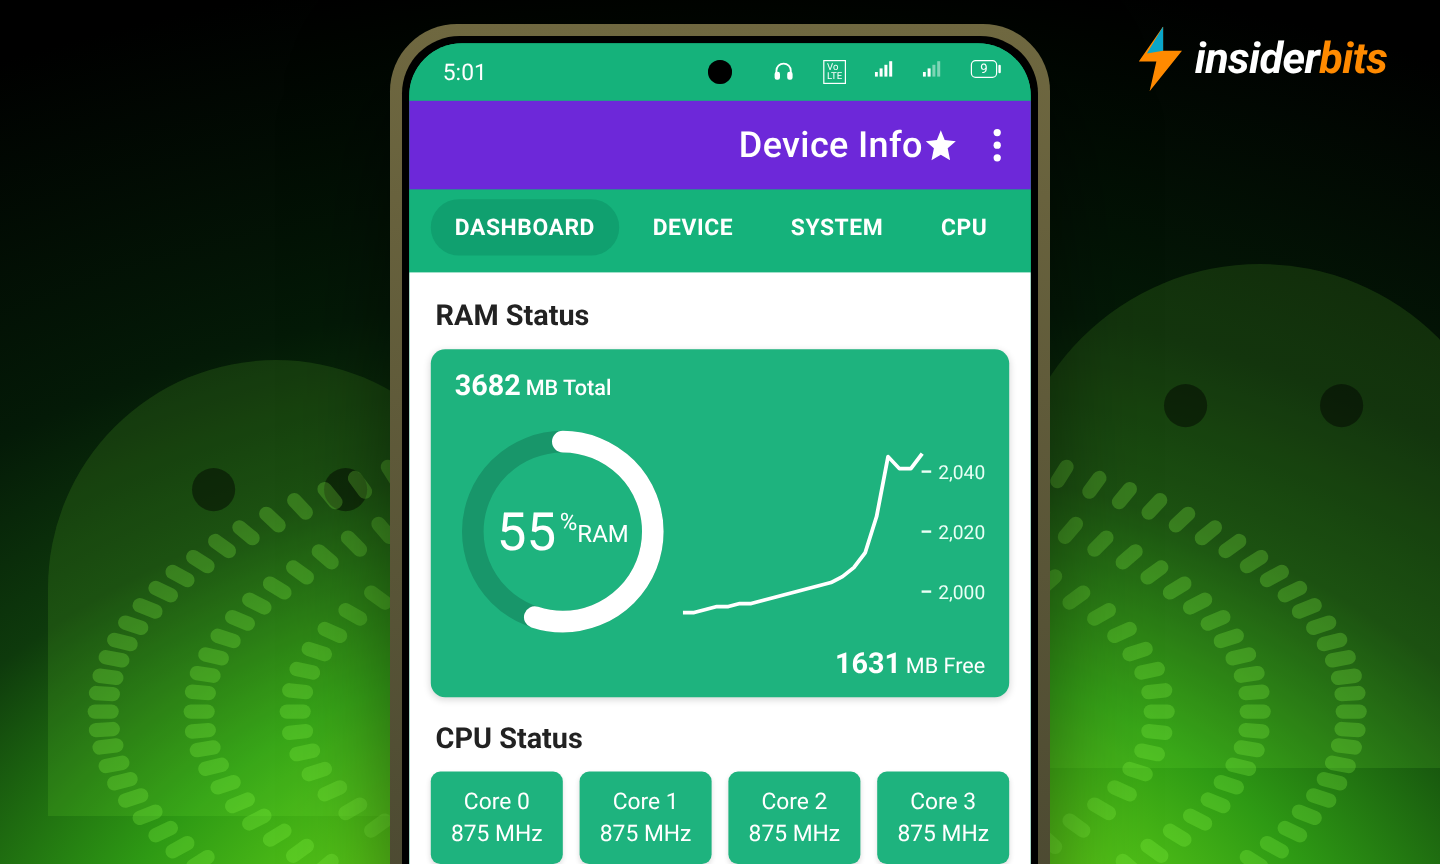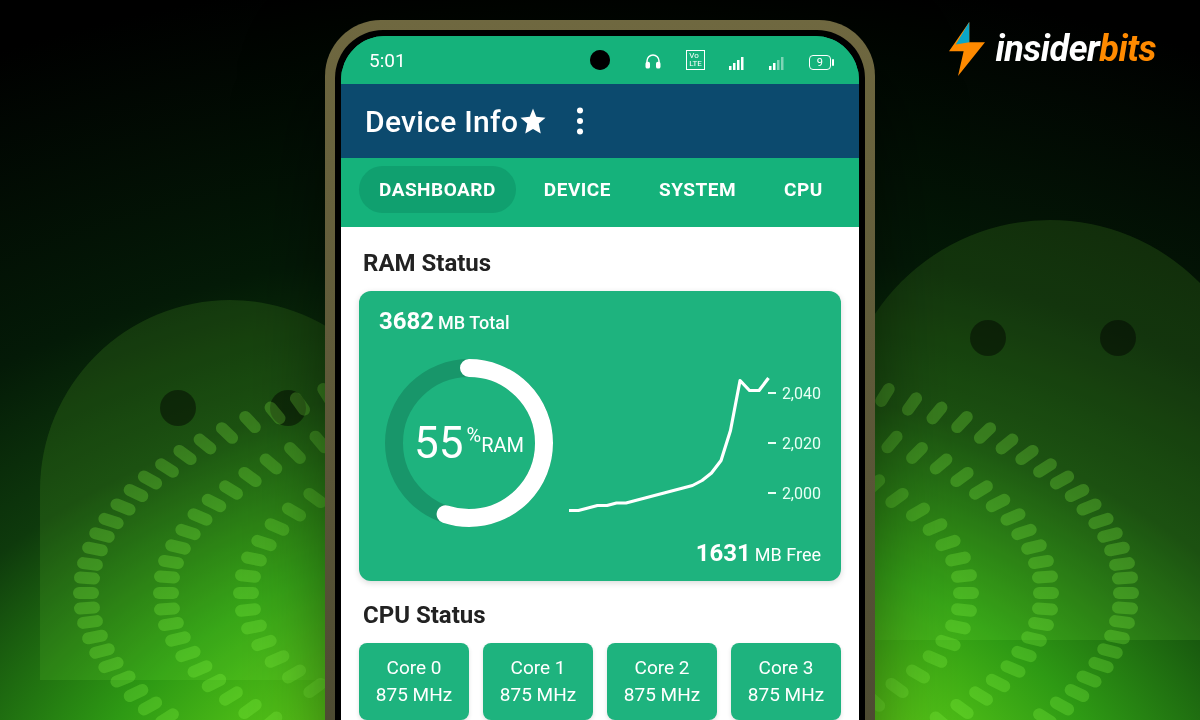--- a/index.html
+++ b/index.html
@@ -37,26 +37,26 @@
   width:100%; height:100%; border-radius:44px; overflow:hidden; background:#15b27b;
   position:relative;
 }
 .cam { position:absolute; top:14px; left:50%; transform:translateX(-50%); width:20px;height:20px;border-radius:50%; background:#000; box-shadow:0 0 0 4px rgba(0,0,0,0.5) inset; z-index:5;}
 
 .statusbar{
   height:48px; display:flex; align-items:center; justify-content:space-between;
   padding:0 28px; color:#fff; font-size:19px; font-weight:400;
   background:#15b27b;
 }
-.sb-right{ display:flex; align-items:flex-end; gap:24px; font-size:13px;}
+.sb-right{ display:flex; align-items:flex-start; gap:24px; font-size:13px;}
 .sb-icon{ display:inline-flex; align-items:center;}
 
 .appbar{
-  height:74px; display:flex; align-items:center; justify-content:flex-start;
-  padding:0 24px; color:#fff; background:#0c4a6e;
+  height:74px; display:flex; align-items:center; justify-content:flex-end;
+  padding:0 24px; color:#fff; background:#6d28d9;
 }
 .appbar h1{ font-size:30px; font-weight:500; letter-spacing:0.3px;}
 .appbar-actions{ display:flex; align-items:center; gap:28px;}
 .appbar-actions svg{ display:block;}
 
 .tabs{
   display:flex; align-items:center; gap:8px; padding:8px 18px 14px 18px;
   background:#15b27b;
 }
 .tab{

